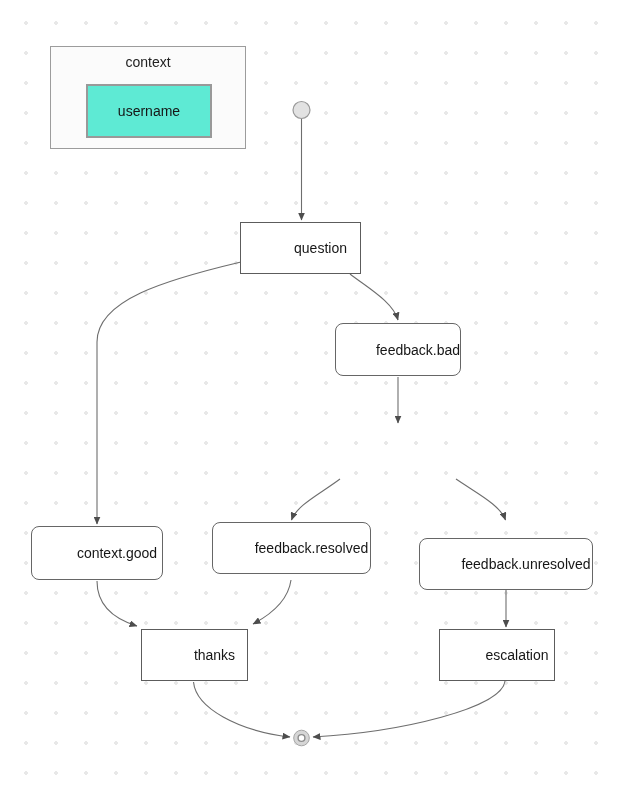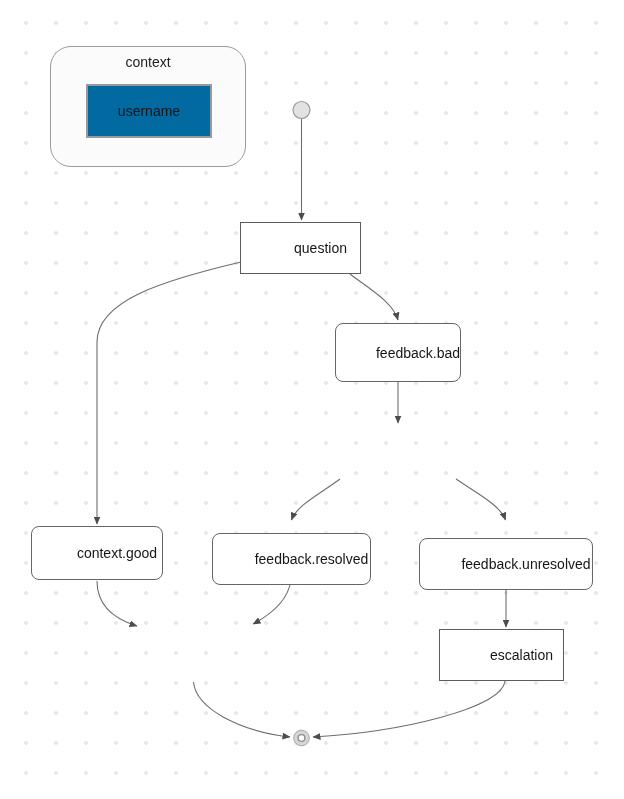--- a/index.html
+++ b/index.html
@@ -55,37 +55,37 @@
     text-align: center;
     font-size: 14px;
     color: #222222;
   }
   .inner-box {
     position: absolute;
     box-sizing: border-box;
     display: flex;
     align-items: center;
     justify-content: center;
-    background: #0369a1;
+    background: #5eead4;
     border: 2px solid #999999;
     color: #161616;
     font-size: 14px;
   }
 
   
-  #n-context            { left: 50px;  top: 46px;  width: 196px; height: 121px; border-radius: 21px; }
+  #n-context            { left: 50px;  top: 46px;  width: 196px; height: 103px; }
   #n-username           { left: 35px;  top: 37px;  width: 126px; height: 54px; } 
   #n-question           { left: 240px; top: 222px; width: 121px; height: 52px; }
-  #n-feedback-bad       { left: 335px; top: 323px; width: 126px; height: 59px; }
+  #n-feedback-bad       { left: 335px; top: 323px; width: 126px; height: 53px; }
   #n-clarification      { left: 326px; top: 425px; width: 143px; height: 53px; }
   #n-feedback-good      { left: 31px;  top: 526px; width: 132px; height: 54px; }
-  #n-feedback-resolved  { left: 212px; top: 533px; width: 159px; height: 52px; }
+  #n-feedback-resolved  { left: 212px; top: 522px; width: 159px; height: 52px; }
   #n-feedback-unresolved{ left: 419px; top: 527px; width: 174px; height: 52px; margin-top: 11px; }
   #n-thanks             { left: 141px; top: 629px; width: 107px; height: 52px; }
-  #n-escalation         { left: 439px; top: 629px; width: 125px; height: 52px; }
+  #n-escalation         { left: 439px; top: 629px; width: 116px; height: 52px; }
 </style>
 </head>
 <body>
 
 <div class="canvas">
 
   <svg class="edges" viewBox="0 0 624 799" xmlns="http://www.w3.org/2000/svg">
     <defs>
       <marker id="arrow" viewBox="0 0 8 7" refX="7.5" refY="3.5" markerWidth="8" markerHeight="7" orient="auto" markerUnits="userSpaceOnUse">
         <path d="M0 0 L8 3.5 L0 7 Z" fill="#4d4d4d"></path>
@@ -137,18 +137,21 @@
   </div>
 
   <div class="node rounded" id="n-feedback-resolved">
     <span>feedback.resolved</span>
   </div>
 
   <div class="node rounded" id="n-feedback-unresolved">
     <span>feedback.unresolved</span>
   </div>
 
+  <div class="node" id="n-thanks">
+    <span>thanks</span>
+  </div>
 
   <div class="node" id="n-escalation">
     <span>escalation</span>
   </div>
 
 </div>
 
 </body></html>

